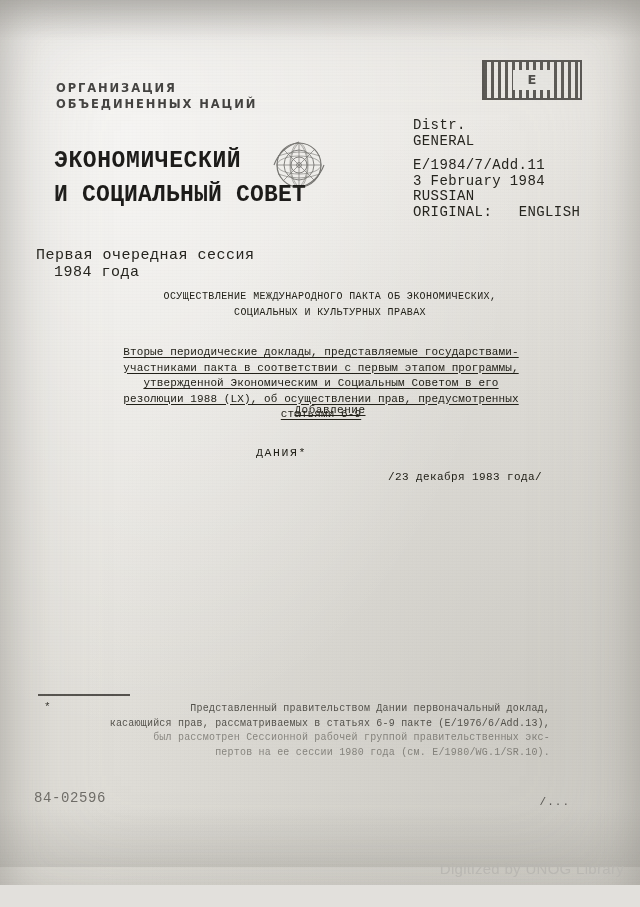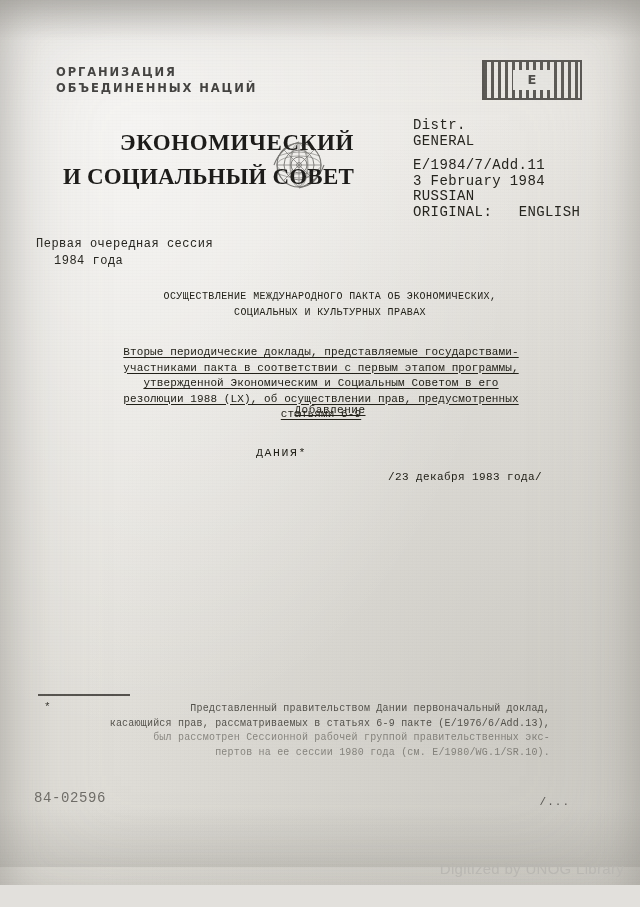--- a/index.html
+++ b/index.html
@@ -37,42 +37,41 @@
     position: absolute;
     inset: 0;
     pointer-events: none;
     box-shadow: inset 0 0 46px rgba(120,118,110,0.45), inset 0 0 110px rgba(150,148,140,0.25);
   }
 
   
   .un-org {
     position: absolute;
     left: 56px;
-    top: 64px;
+    top: 80px;
     color: #2b2a28;
     font-family: "DejaVu Sans", sans-serif;
     font-size: 11.5px;
     letter-spacing: 1.9px;
     line-height: 16px;
     font-weight: 600;
     text-transform: uppercase;
     opacity: 0.87;
   }
   .un-title {
     position: absolute;
     left: 54px;
-    top: 126px;
+    top: 144px;
     width: 300px;
     color: #1d1c1a;
-    font-family: Liberation Serif, serif;
+    font-family: Liberation Mono, monospace;
     font-size: 23px;
     font-weight: 800;
     line-height: 34px;
     letter-spacing: 0.6px;
-    text-align: right;
   }
   .un-title .l2 { letter-spacing: 0.2px; }
 
   
   .emblem {
     position: absolute;
     left: 268px;
     top: 134px;
     width: 62px;
     height: 62px;
@@ -115,23 +114,23 @@
     font-size: 14px;
     line-height: 15.5px;
     letter-spacing: 0.4px;
   }
   .distr-block .gap { height: 9px; }
 
   
   .session {
     position: absolute;
     left: 36px;
-    top: 236px;
+    top: 247px;
     color: #26251f;
-    font-size: 12px;
+    font-size: 15px;
     line-height: 17px;
     letter-spacing: 0.5px;
   }
   .session .ln2 { padding-left: 18px; }
 
   
   .doc-title {
     position: absolute;
     left: 106px;
     top: 289px;

